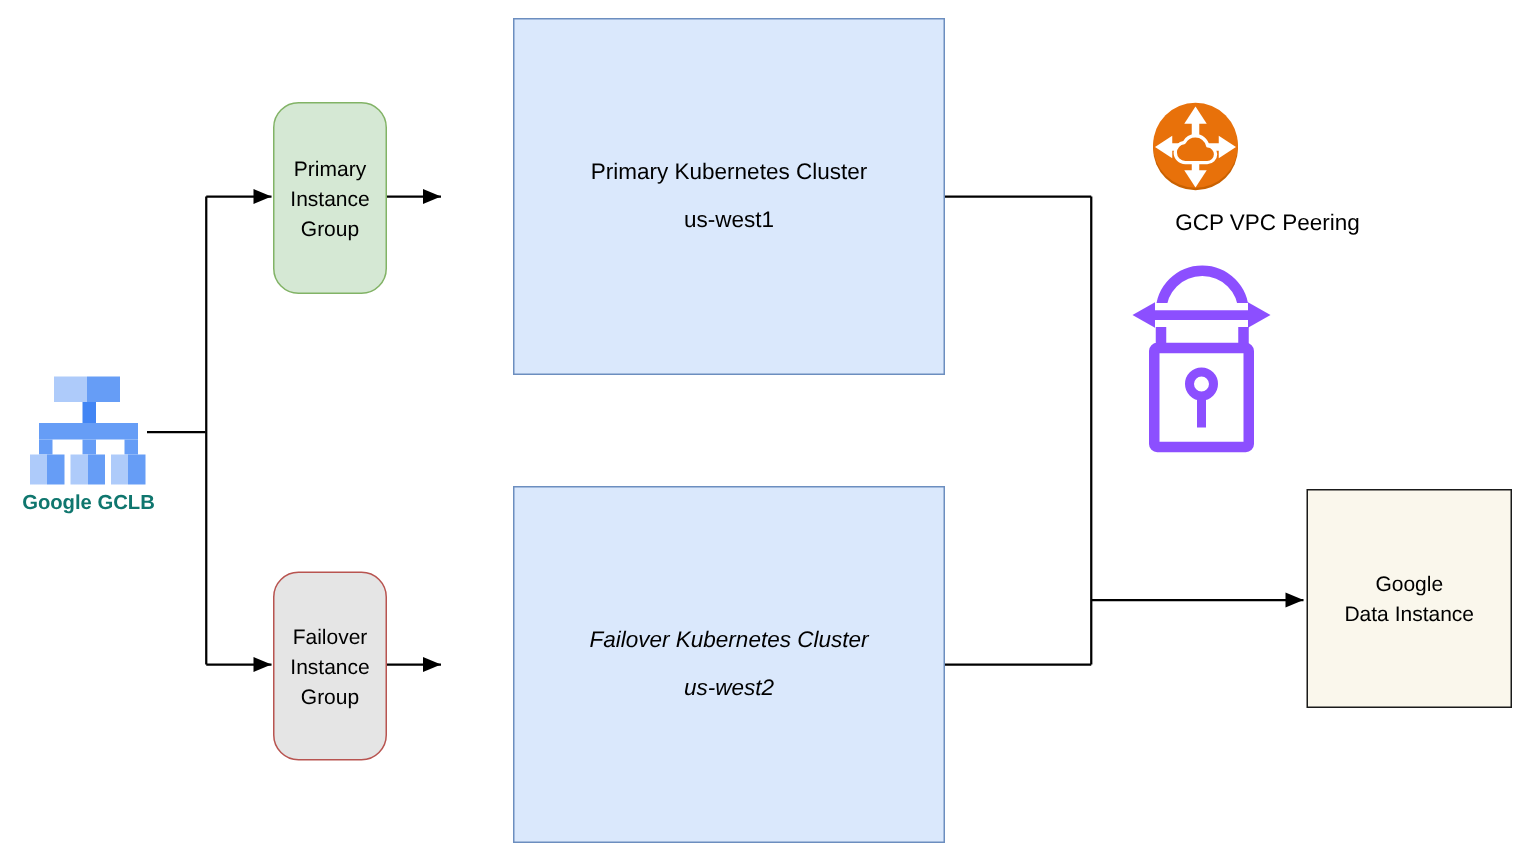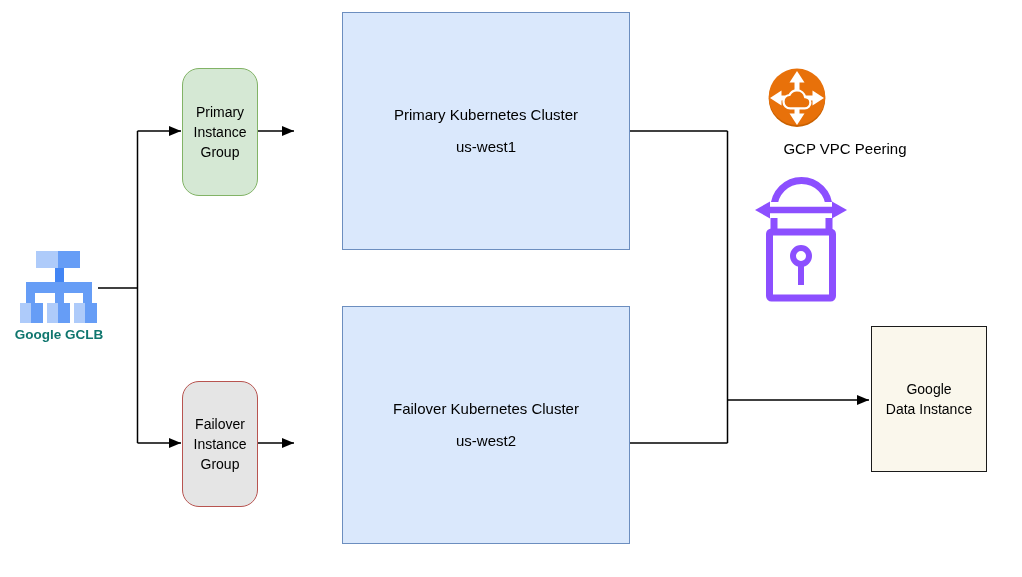--- a/index.html
+++ b/index.html
@@ -27,29 +27,29 @@
   }
   .cluster {
     left: 295px; width: 288px; height: 238px;
     background: #DAE8FC;
     border: 1.5px solid #6C8EBF;
     font-size: 15px;
     margin-left: 47px;
   }
   .cluster .region { margin-top: 12px; }
   #primary-cluster { top: 12px; }
-  #failover-cluster { top: 306px; }
+  #failover-cluster { top: 324px; font-style: italic; }
 
   .igroup { left: 182px; width: 76px; height: 128px; border-radius: 17px; }
   #primary-instance-group { top: 68px; background: #D5E8D4; border: 1.5px solid #82B366; }
   #failover-instance-group { top: 381px; height: 126px; background: #e5e5e5; border: 1.5px solid #B85450; }
 
   .dataservice { left: 871px; background: #FAF7EC; border: 1.5px solid #1a1a1a; }
   #managed-data-services { top: 123px; width: 132px; height: 124px; }
-  #google-data-services  { top: 326px; width: 116px; height: 146px; }
+  #google-data-services  { top: 326px; width: 137px; height: 146px; }
 
   
   #gclb { position: absolute; left: 20px; top: 251px; width: 78px; height: 72px; }
   #gclb div { position: absolute; }
   .g-light { background: #AECBFA; }
   .g-med   { background: #669DF6; }
   .g-dark  { background: #4285F4; }
   .g-t1 { left: 16px;   top: 0;    width: 22px; height: 17px; }
   .g-t2 { left: 38px;   top: 0;    width: 22px; height: 17px; }
   .g-trunk { left: 34.5px; top: 17px; width: 9px; height: 14px; }

